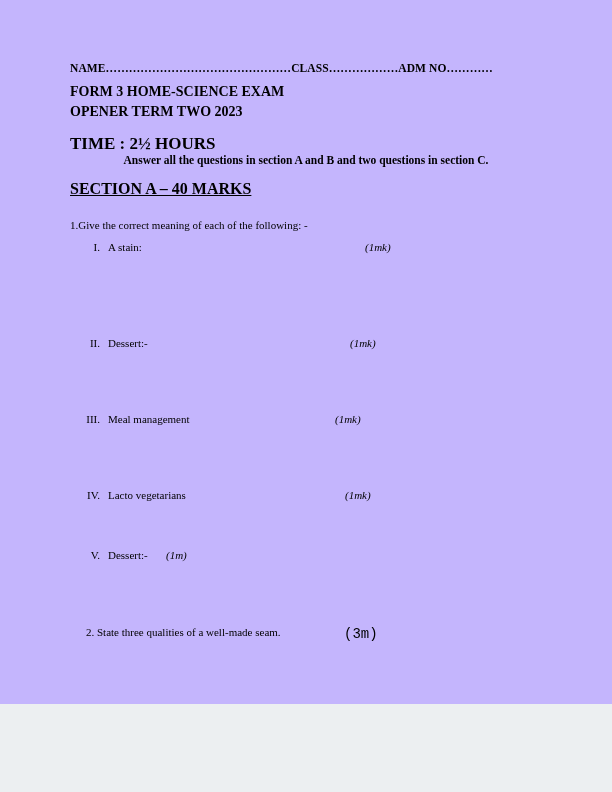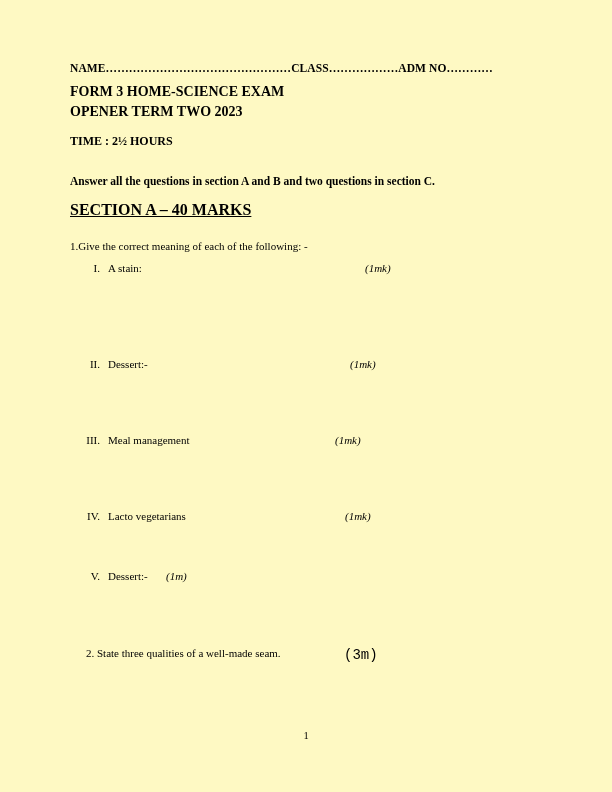--- a/index.html
+++ b/index.html
@@ -5,22 +5,22 @@
   html, body {
     margin: 0;
     padding: 0;
     background: #eceff1;
   }
   body {
     font-family: "Liberation Serif", serif;
   }
   .page {
     width: 612px;
-    height: 792px;
-    background: #fef9c3;
+    height: 704px;
+    background: #c4b5fd;
     position: relative;
     margin: 0 auto;
     overflow: hidden;
     box-sizing: border-box;
   }
   .content {
     position: absolute;
     left: 70px;
     top: 60px;
     width: 472px;
@@ -33,27 +33,27 @@
     line-height: 1.45;
   }
   .title-block {
     margin-top: 5px;
     font-size: 14px;
     font-weight: bold;
     line-height: 1.45;
   }
   .time-line {
     margin-top: 12px;
-    font-size: 12px;
+    font-size: 17px;
     font-weight: bold;
   }
   .instruction {
-    margin-top: 26px;
     font-size: 11.5px;
     font-weight: bold;
+    text-align: center;
   }
   .section-heading {
     margin-top: 14px;
     font-size: 16px;
     font-weight: bold;
     text-decoration: underline;
   }
   .q-line {
     margin-top: 21px;
     font-size: 11px;

